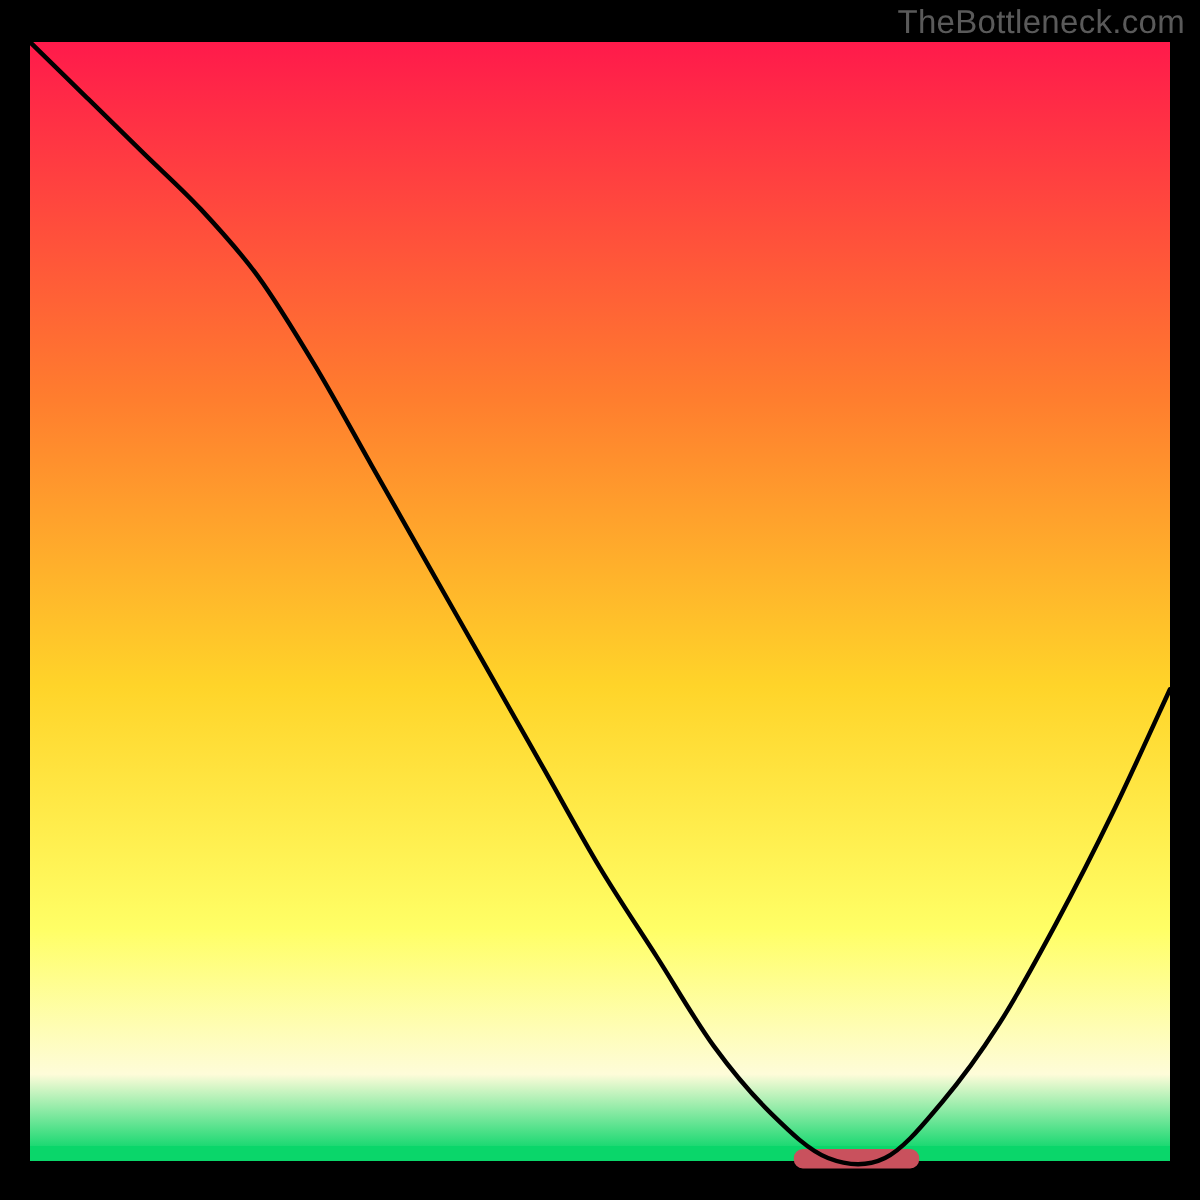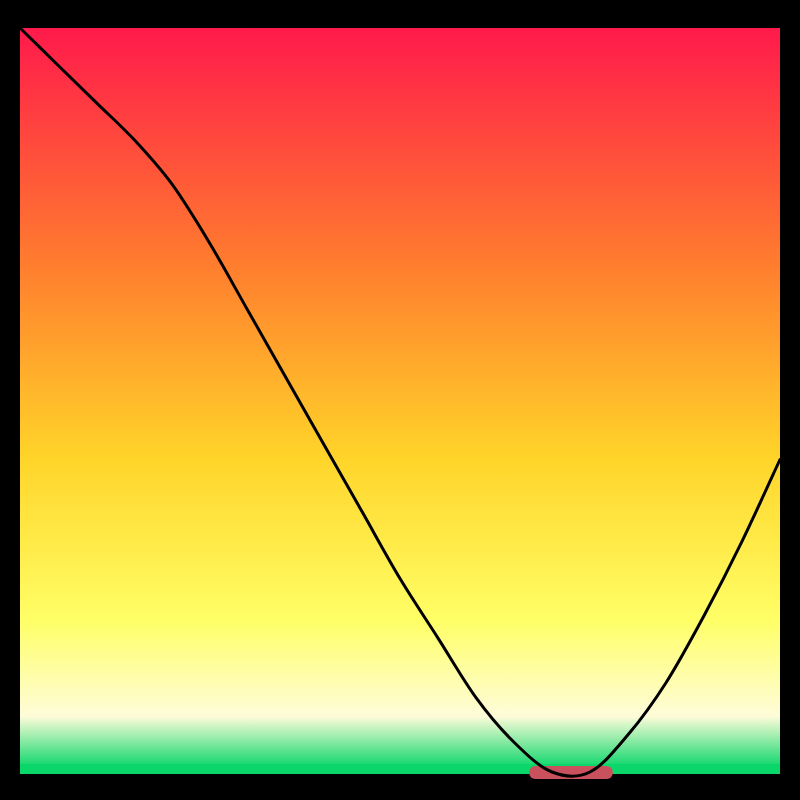--- a/index.html
+++ b/index.html
@@ -51,20 +51,21 @@
     stroke-linejoin: round;
   }
   .marker {
     stroke: none;
   }
 </style>
 </head>
 <body>
 
 <div class="container">
+  <div class="watermark">TheBottleneck.com</div>
 
   <div class="plot-area">
     <svg viewBox="0 0 760 752" preserveAspectRatio="none">
       <defs>
         <linearGradient id="bg-grad" x1="0" y1="0" x2="0" y2="1">
           <stop id="g0" offset="0%" stop-color="#ff1a4b"></stop>
           <stop id="g1" offset="32%" stop-color="#ff7d2e"></stop>
           <stop id="g2" offset="58%" stop-color="#ffd429"></stop>
           <stop id="g3" offset="80%" stop-color="#ffff66"></stop>
           <stop id="g4" offset="93%" stop-color="#fefcd9"></stop>

